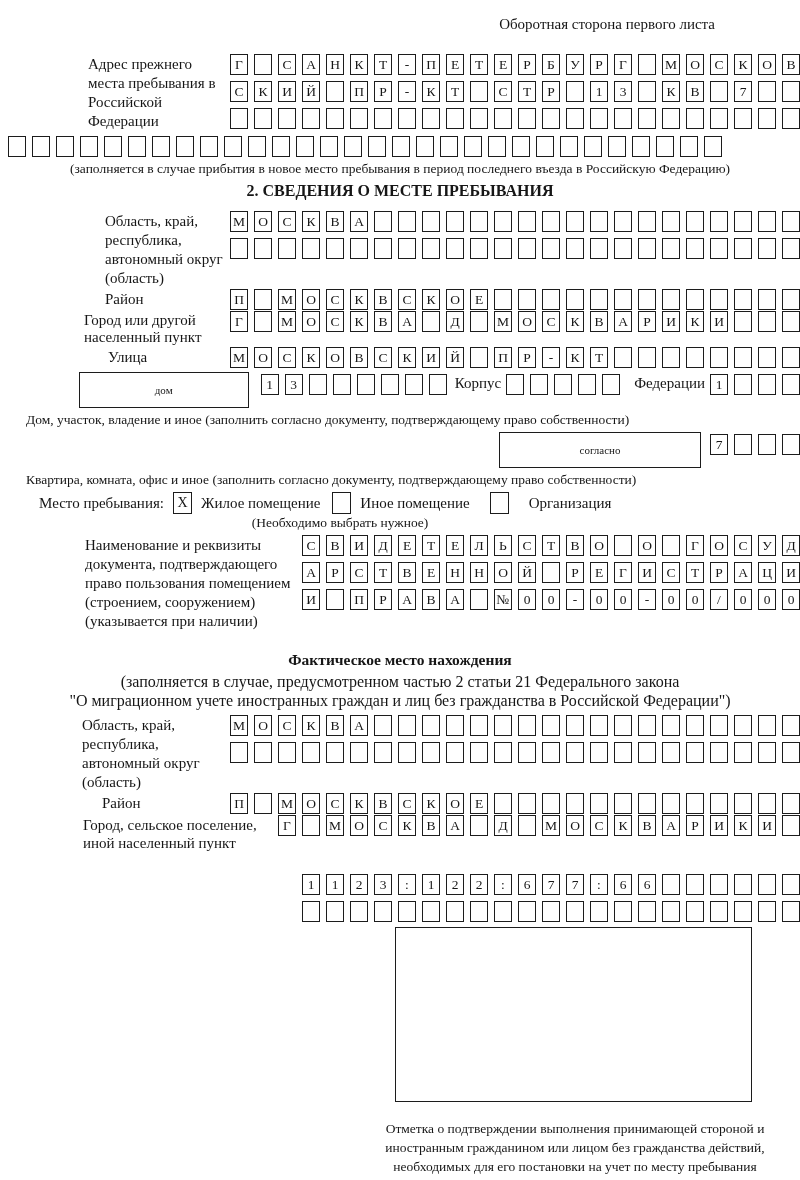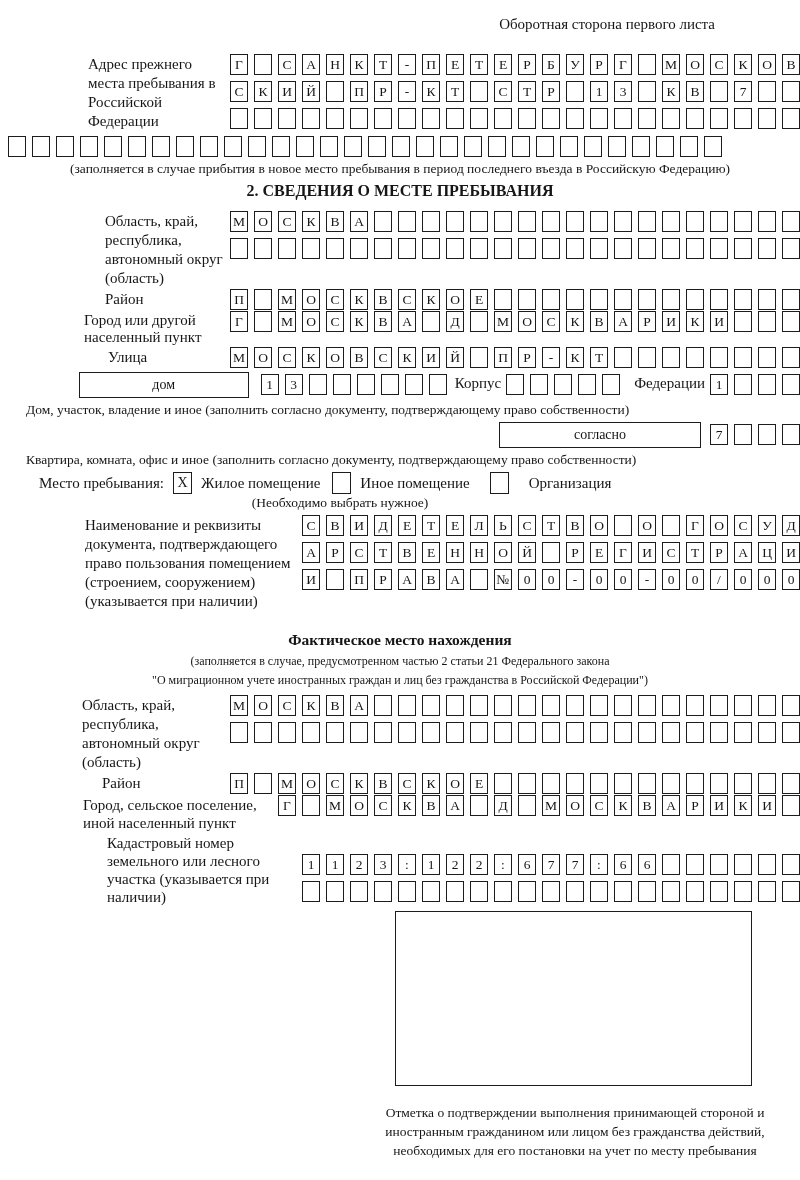--- a/index.html
+++ b/index.html
@@ -25,35 +25,35 @@
 
   .note { font-size:13.5px; line-height:17px; }
   .center { text-align:center; }
   .leftnote { padding-left:26px;font-family:Liberation Serif, serif; }
 
   .sec-title { font-size:16px; font-weight:bold; text-align:center; margin-top:5px; height:21px; }
 
   .mt3{margin-top:3px;} .mt4{margin-top:4px;} .mt5{margin-top:5px;}
   .mt8{margin-top:8px;} .mt1{margin-top:1px;}
 
-  .fieldbox { border:1.6px solid #1c1c1c; height:26px; display:flex;
-              align-items:center; justify-content:center; font-size:14px; flex:none; }
+  .fieldbox { border:1.6px solid #1c1c1c; height:36px; display:flex;
+              align-items:center; justify-content:center; font-size:11px; flex:none; }
   .housebox { width:170px; margin-right:12px; }
   .aptbox { width:202px; margin-right:9px; }
   .inline-label { font-size:15px; padding:3px 5px 0 8px; white-space:nowrap; }
 
   .stayrow { display:flex; align-items:center; padding-left:39px; font-size:15px; }
   .checkbox { flex:none; width:19px; height:22px; border:1.6px solid #1c1c1c;
               display:flex; align-items:center; justify-content:center; font-size:14px; }
   .stayrow .gap-s{width:9px;} .stayrow .gap-m{width:12px;} .stayrow .gap-l{width:20px;}
 
   .needed-note { width:680px; text-align:center; }
 
   .fact-title { font-size:15.5px; font-weight:bold; text-align:center; margin-top:20px; height:21px; }
-  .fact-note { font-size:12px; line-height:19px; text-align:center; }
+  .fact-note { font-size:16px; line-height:19px; text-align:center; }
 
   .cad-offset { margin-top:21px; }
 
   .stamp-box { margin-left:395px; margin-top:5px; width:357px; height:175px;
                border:1.8px solid #1c1c1c; }
   .stamp-note { margin-left:385px; margin-top:17px; width:380px;
                 font-size:13.5px; line-height:19px; text-align:center; }
 </style>
 </head>
 <body>
@@ -576,21 +576,20 @@
         <span class="cell">А</span>
         <span class="cell">Р</span>
         <span class="cell">И</span>
         <span class="cell">К</span>
         <span class="cell">И</span>
         <span class="cell"></span>
       </div>
   </div>
 
   <div class="row mt1">
-    <div class="label lw195">Кадастровый номер земельного или лесного участка (указывается при наличии)</div>
     <div class="cellcol cad-offset">
       <div class="cells">
           <span class="cell">1</span>
           <span class="cell">1</span>
           <span class="cell">2</span>
           <span class="cell">3</span>
           <span class="cell">:</span>
           <span class="cell">1</span>
           <span class="cell">2</span>
           <span class="cell">2</span>

